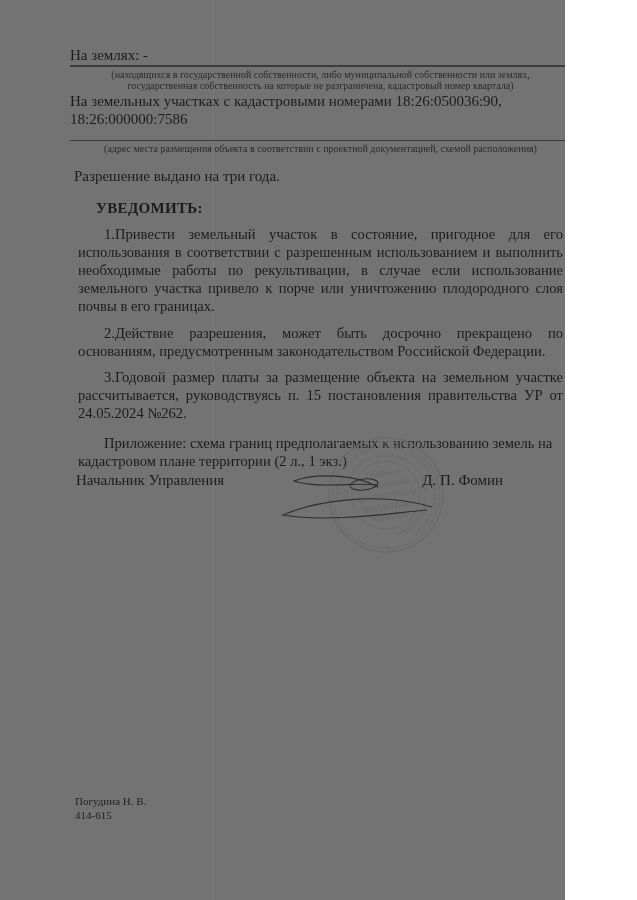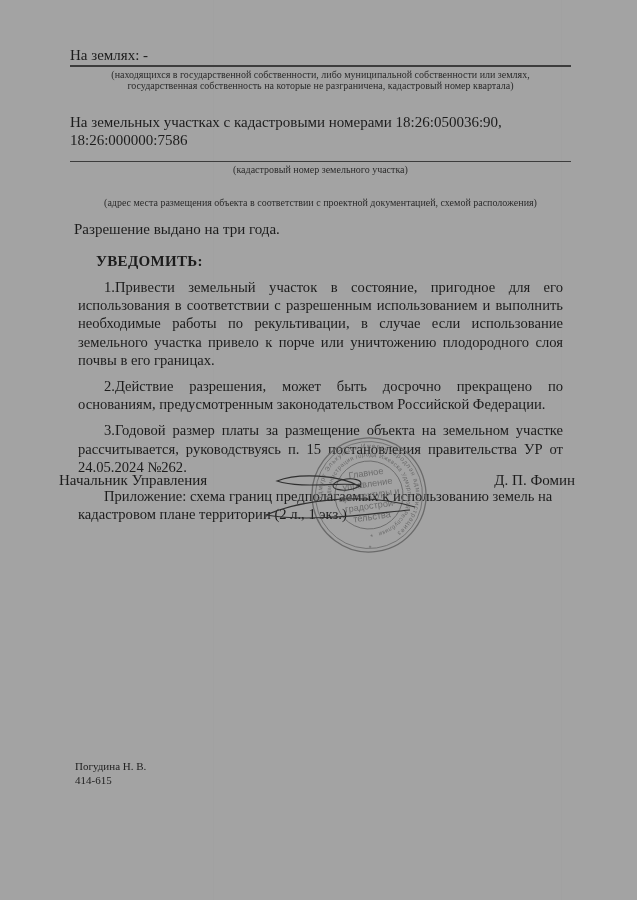--- a/index.html
+++ b/index.html
@@ -1,19 +1,19 @@
 <!DOCTYPE html>
 <html><head>
 <meta charset="utf-8">
 <style>
   html, body { margin: 0; padding: 0; background: #ffffff; }
   .page {
     position: relative;
-    width: 637px; height: 900px;
-    background: #a3a3a3;
+    width: 565px; height: 900px;
+    background: #737373;
     font-family: "Liberation Serif", serif;
     color: #1c1c1c;
     overflow: hidden;
   }
   .scanline {
     position: absolute; top: 0; bottom: 0; width: 1px;
     background: #9a9a9a; opacity: 0.18;
   }
   .scanline.l1 { left: 213px; }
   .scanline.l2 { left: 561px; }
@@ -25,69 +25,68 @@
     font-size: 15px; line-height: 18px;
     border-bottom: 2px solid #3c3c3c;
     padding-bottom: 1px;
   }
   .field.gap .field-label { padding-bottom: 12px; border-bottom-width: 1.5px; }
   .field-caption {
     font-size: 10px; line-height: 10.5px;
     text-align: center; color: #2a2a2a;
     max-width: 474px; margin: 3px auto 0 auto;
   }
-  .field + .field { margin-top: 22px; }
+  .field + .field { margin-top: 1px; }
 
   .plain {
     font-size: 15px; line-height: 18px;
     margin: 12px 0 0 4px;
   }
   .notify-heading {
     font-size: 15px; font-weight: bold; letter-spacing: 0.3px;
     margin: 15px 0 0 0; text-indent: 26px;
   }
   .para {
     font-size: 14.6px; line-height: 18.2px;
     text-align: justify; text-indent: 26px;
     margin: 8px;
   }
   .para.attach { margin-top: 11px; text-align: left; }
 
   .sign-row {
-    position: absolute; left: 59px; right: 62px; top: 435px; height: 145px;
+    position: absolute; left: 76px; right: 62px; top: 435px; height: 145px;
     font-size: 15px;
     text-align: center;
   }
   .sign-position { position: absolute; left: 0; top: 37px; }
   .sign-name { position: absolute; right: 0; top: 37px; }
   .stamp-wrap { position: absolute; left: 180px; top: -12px; width: 220px; height: 150px; }
   .stamp-wrap svg { display: block; }
 
   .footer {
-    position: absolute; left: 75px; top: 760px;
+    position: absolute; left: 75px; top: 795px;
     font-size: 11px; line-height: 13.5px; color: #222;
   }
 </style>
 </head>
 <body>
 
 <div class="page">
   <div class="scanline l1"></div>
   <div class="scanline l2"></div>
 
   <main class="content">
 
     <section class="field">
       <div class="field-label">На землях: -</div>
       <div class="field-caption">(находящихся в государственной собственности, либо муниципальной собственности или землях, государственная собственность на которые не разграничена, кадастровый номер квартала)</div>
     </section>
 
     <section class="field gap">
       <div class="field-label">На земельных участках с кадастровыми номерами 18:26:050036:90, 18:26:000000:7586</div>
-      <div class="field-caption">(кадастровый номер земельного участка)</div>
     </section>
 
     <section class="field gap">
       <div class="field-caption">(адрес места размещения объекта в соответствии с проектной документацией, схемой расположения)</div>
     </section>
 
     <p class="plain">Разрешение выдано на три года.</p>
 
     <p class="notify-heading">УВЕДОМИТЬ:</p>
 

